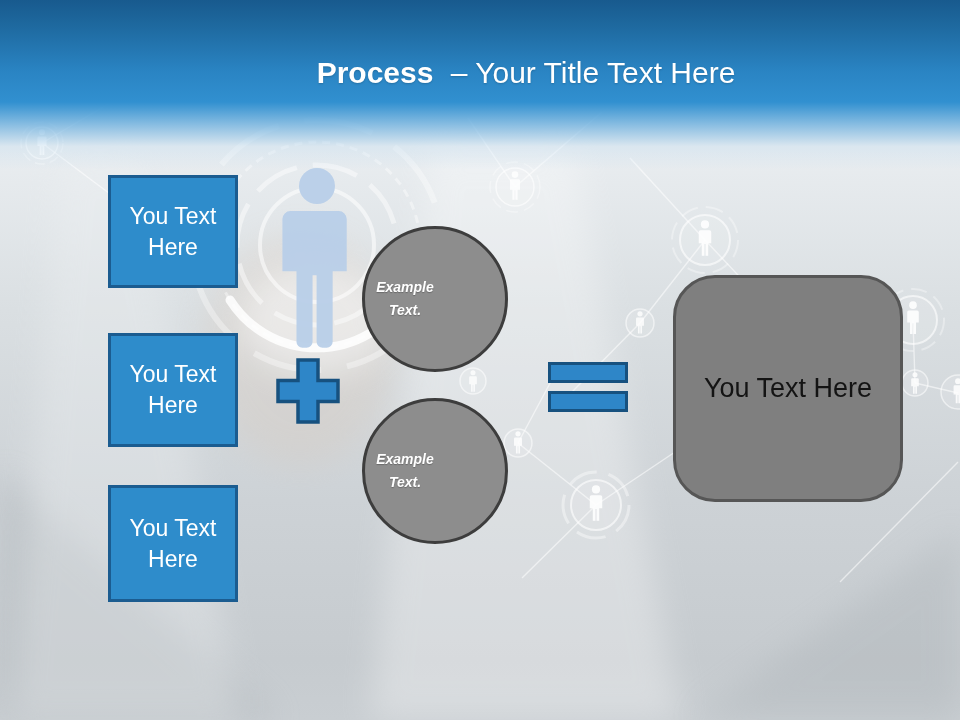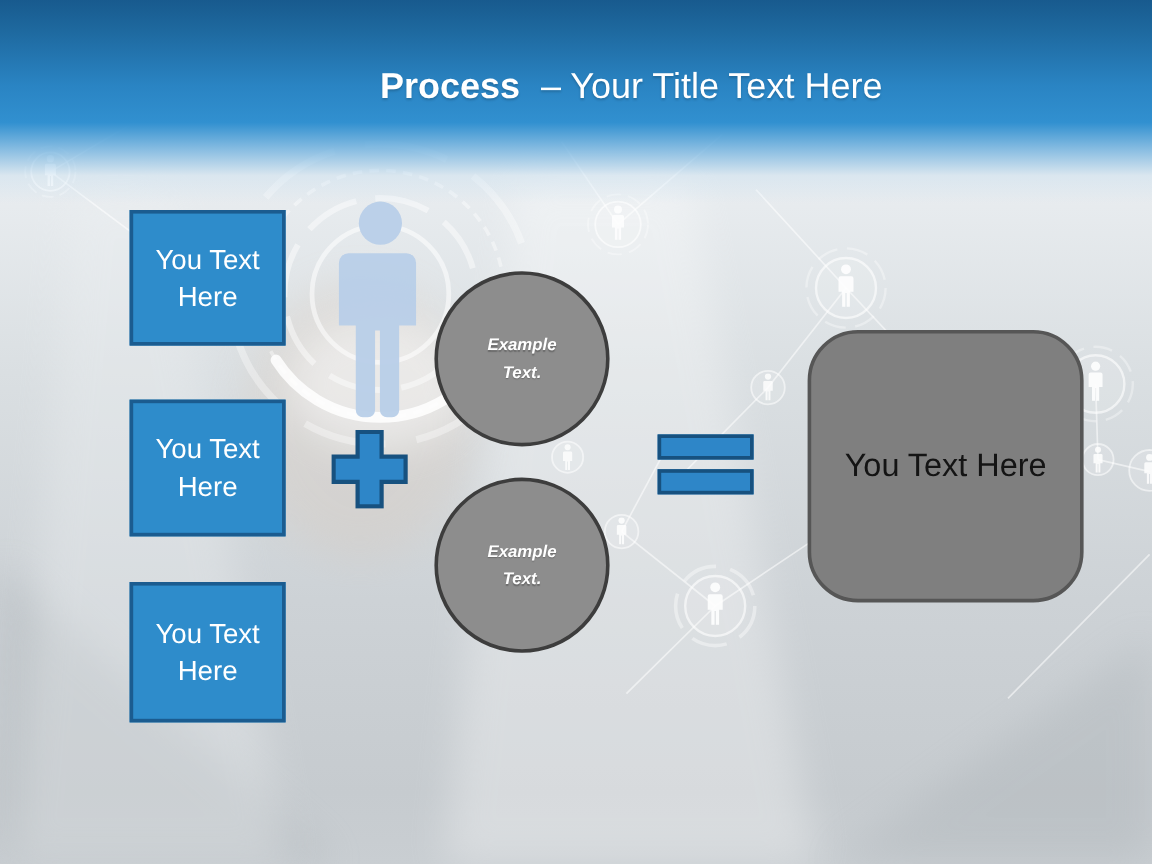--- a/index.html
+++ b/index.html
@@ -35,21 +35,21 @@
   .bluebox span{display:block;width:112px;}
   .box1{top:175px;height:113px;}
   .box2{top:333px;height:114px;}
   .box3{top:485px;height:117px;}
   
   .plus{position:absolute;left:276px;top:358px;z-index:5;}
   
   .gcircle{
     position:absolute;left:362px;width:146px;height:146px;box-sizing:border-box;z-index:5;
     background:#8d8d8d;border:3px solid #3d3d3d;border-radius:50%;
-    display:flex;align-items:center;justify-content:center;
+    display:flex;align-items:center;
     color:#ffffff;font-size:14px;font-weight:bold;font-style:italic;line-height:23px;text-align:center;
     text-shadow:0 1px 1px rgba(0,0,0,.25);
   }
   .gcircle span{display:block;width:80px;}
   .circle1{top:226px;}
   .circle2{top:398px;}
   
   .eqbar{
     position:absolute;left:548px;width:80px;height:21px;box-sizing:border-box;z-index:5;
     background:#2e86c8;border:3px solid #17517f;

